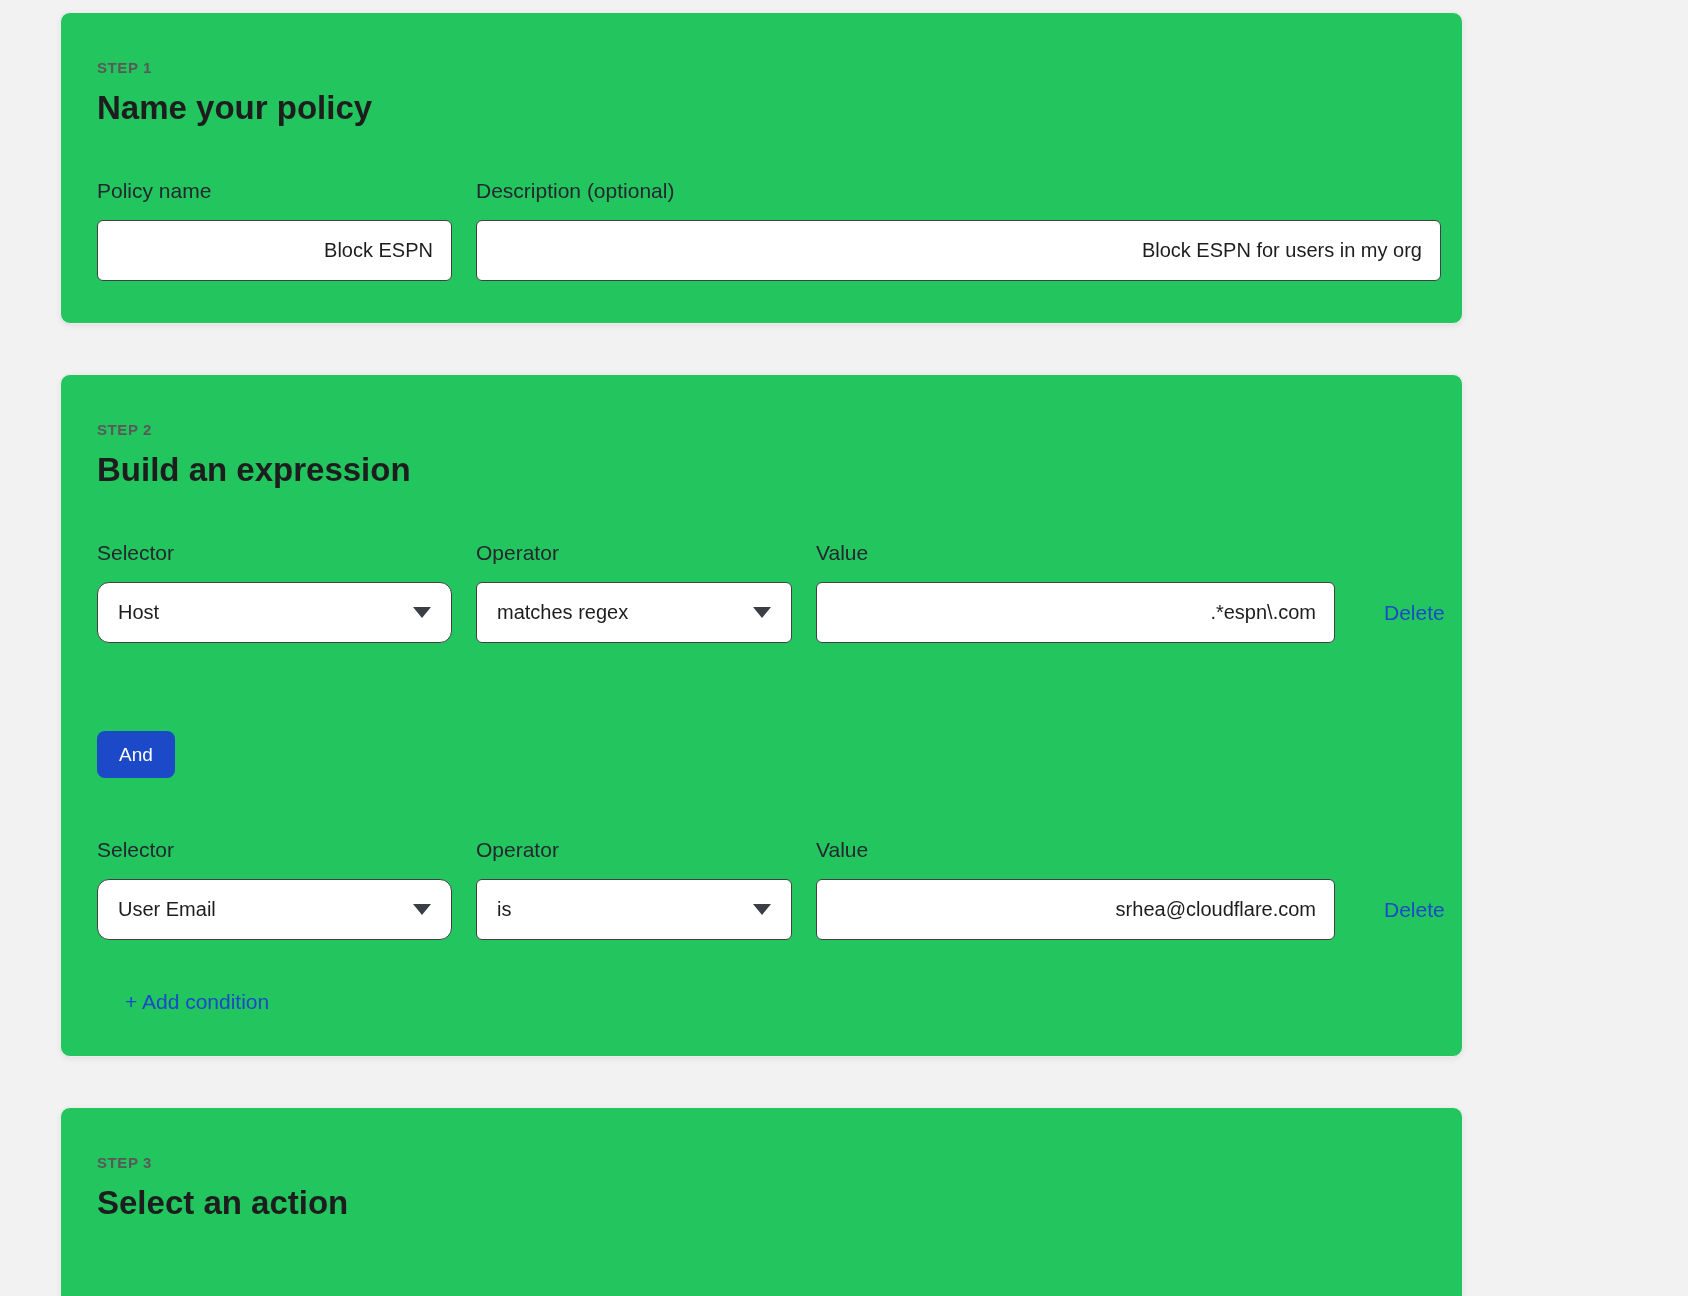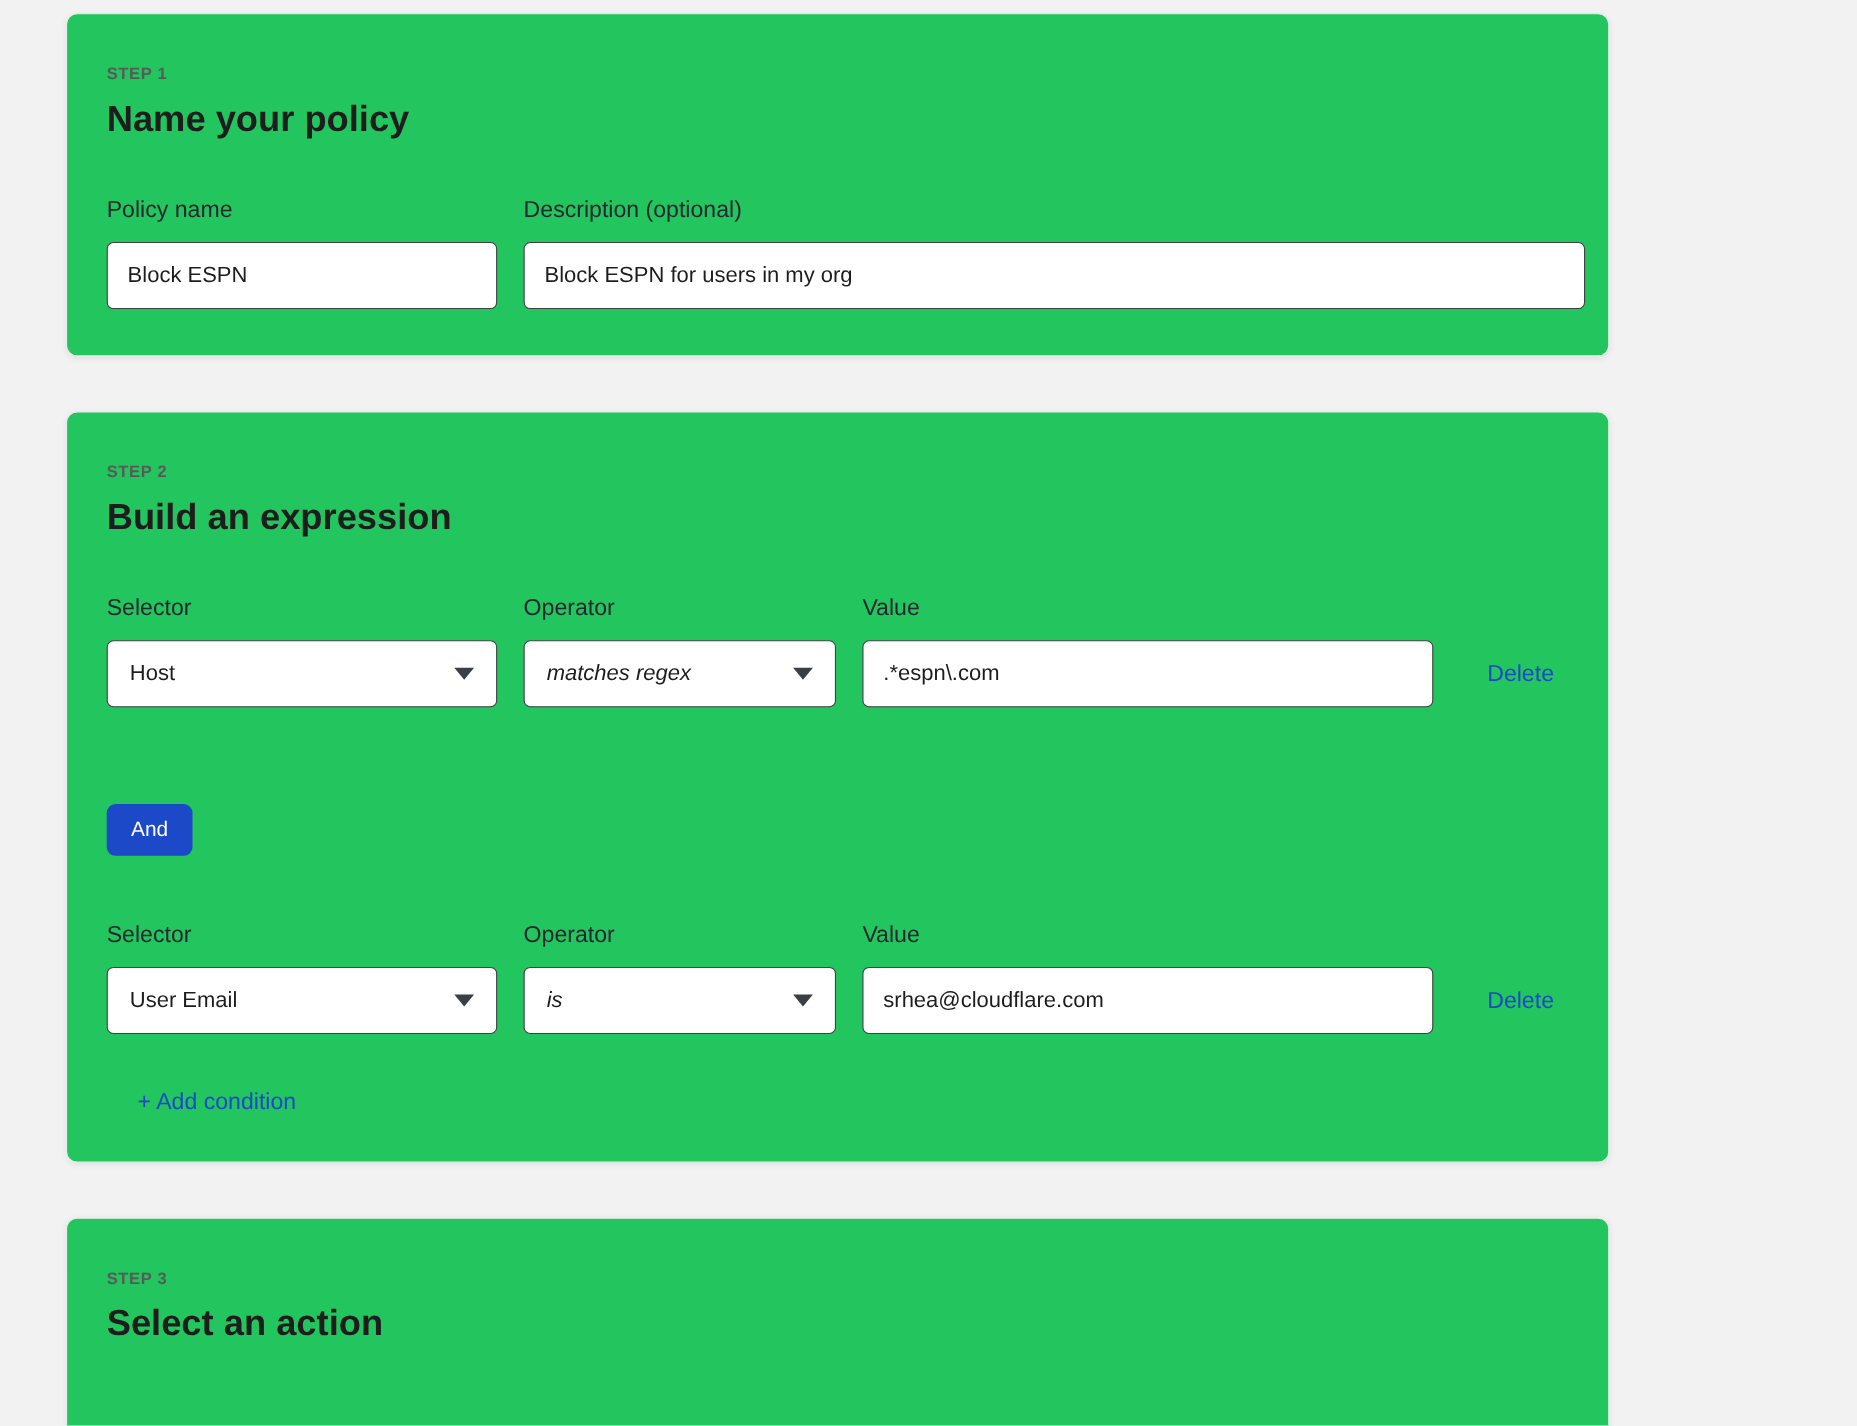--- a/index.html
+++ b/index.html
@@ -41,42 +41,43 @@
     margin-bottom: 17px;
   }
   .text-input, .select {
     height: 61px;
     border: 1.5px solid #404040;
     border-radius: 6px;
     background: #ffffff;
     font-size: 20px;
     color: #1d1d1d;
     font-family: "Liberation Sans", sans-serif;
+    text-align: right;
   }
   .text-input { padding: 0 18px; outline: none; }
   .select {
     display: flex;
     align-items: center;
     justify-content: space-between;
     padding: 0 20px;
     cursor: pointer;
     user-select: none;
   }
   .chevron {
     width: 0; height: 0;
     border-left: 9px solid transparent;
     border-right: 9px solid transparent;
     border-top: 11px solid #3a3f45;
     margin-left: 12px;
     flex: 0 0 auto;
   }
   .w-policy   { width: 355px; }
   .w-desc     { width: 965px; }
-  .w-selector { width: 355px; }
-  .w-operator { width: 284px; font-style: italic; }
+  .w-selector { width: 355px; border-radius: 12px; }
+  .w-operator { width: 316px; }
   .w-value    { width: 519px; }
   .delete-wrap {
     height: 61px;
     display: flex;
     align-items: center;
     margin-left: 25px;
   }
   .link {
     color: #1b4ac8;
     font-size: 21px;

